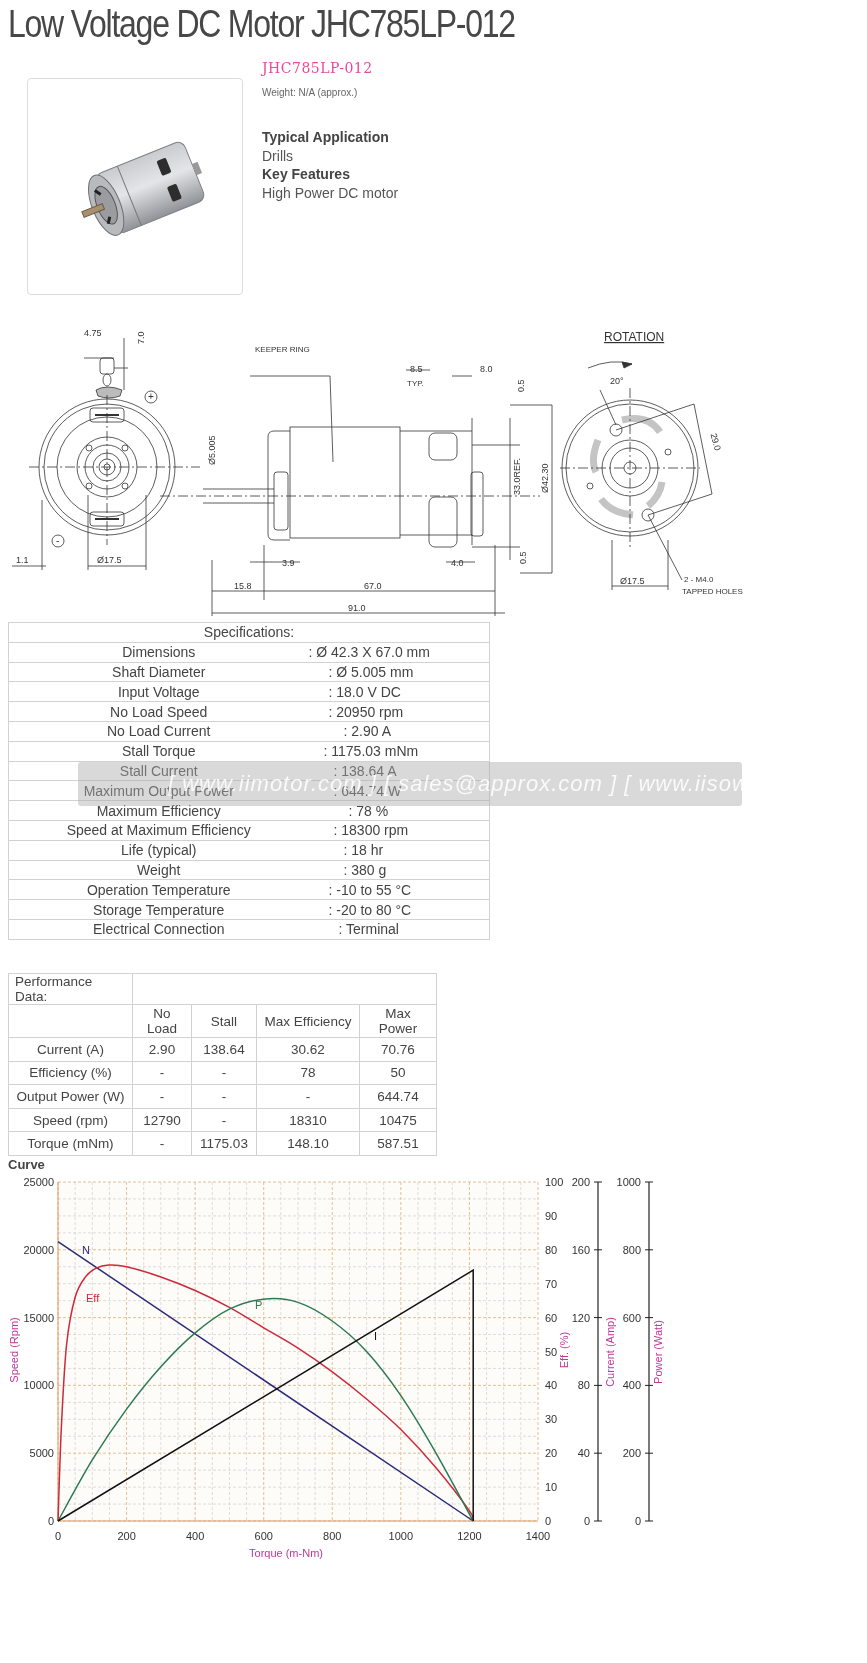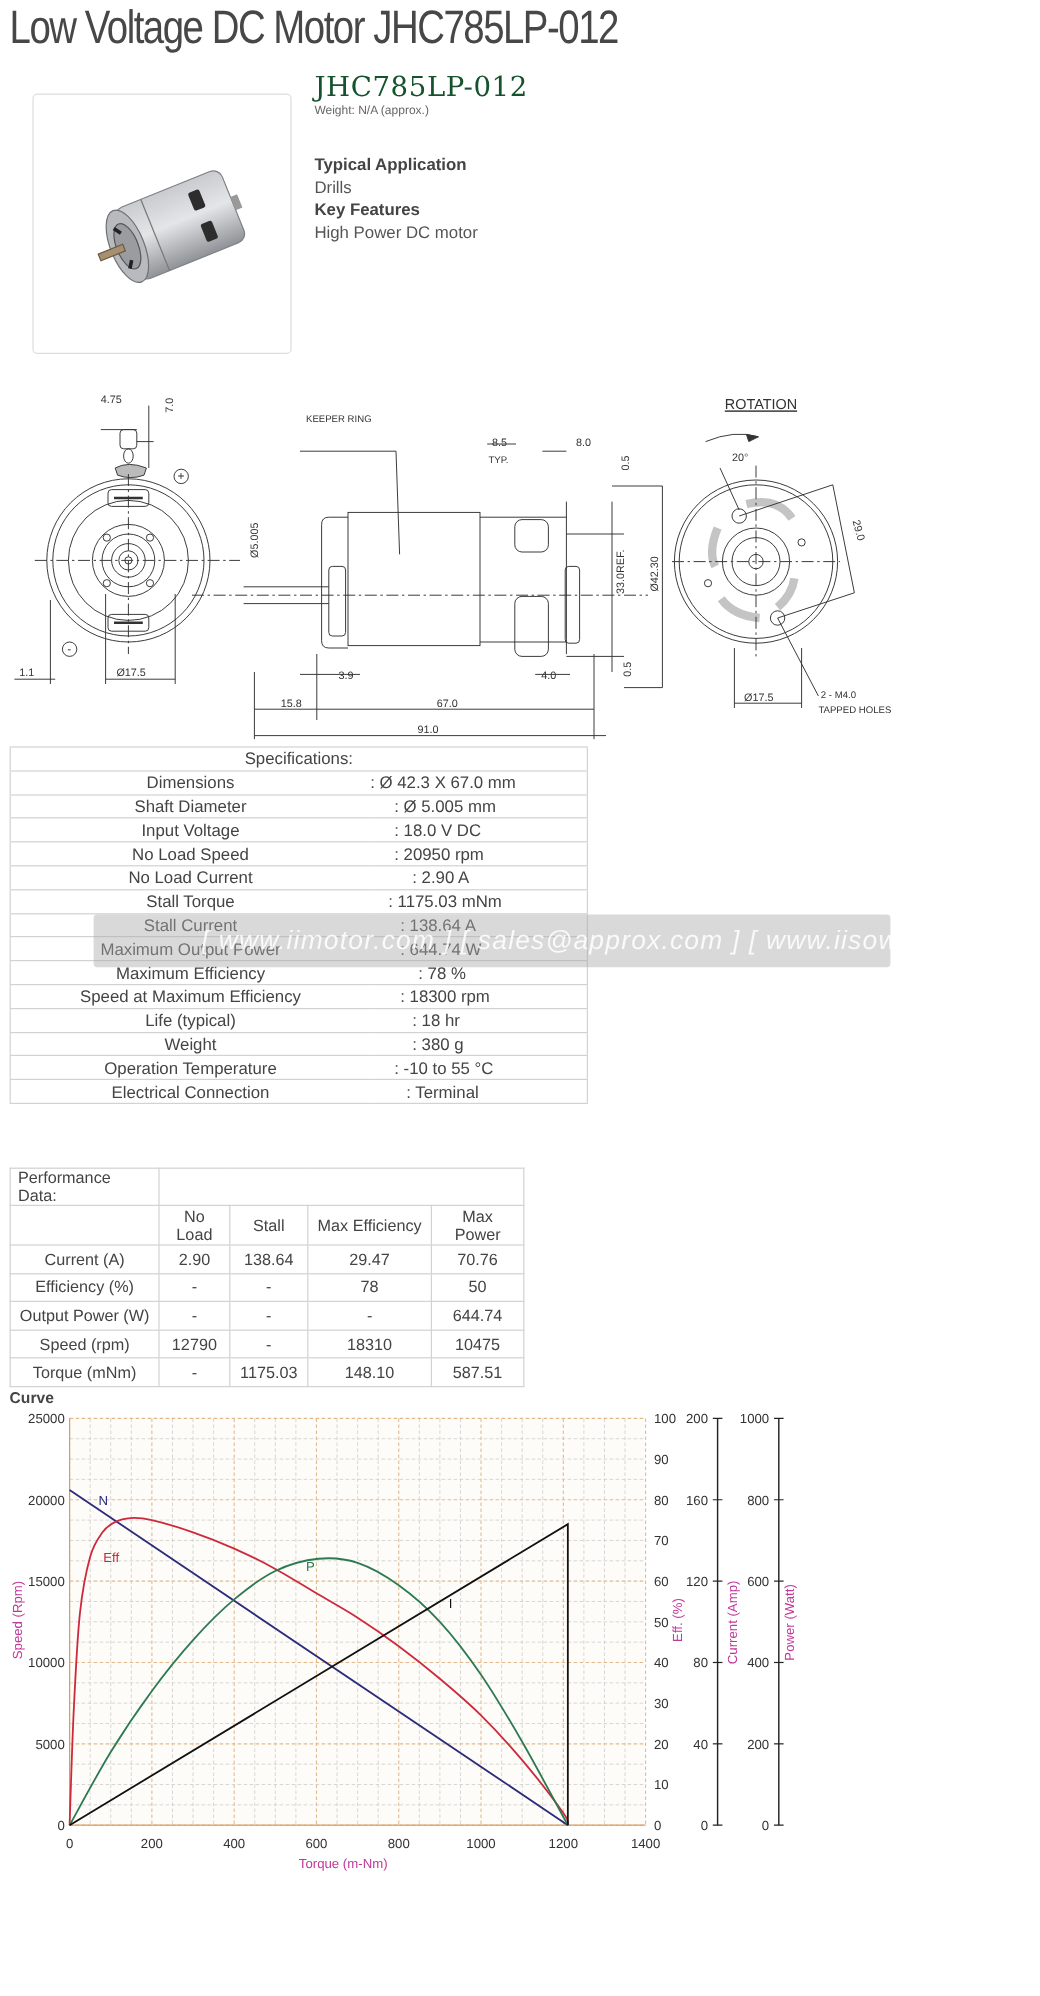--- a/index.html
+++ b/index.html
@@ -9,21 +9,21 @@
 
   .page-title {
     left: 8px; top: 2px; font-family: "Liberation Sans", sans-serif;
     font-size: 39px; font-weight: 400; color: #474747; letter-spacing: -1.5px;
     transform: scaleX(0.82); transform-origin: left top; white-space: nowrap;
   }
   .product-card {
     left: 27px; top: 78px; width: 216px; height: 217px;
     border: 1px solid #ddd; border-radius: 4px; background: #fff;
   }
-  .model-name { left: 262px; top: 60px; font-family: "DejaVu Serif", serif; font-size: 23px; color: #14532d; letter-spacing: 0.5px; }
+  .model-name { left: 262px; top: 60px; font-family: "DejaVu Serif", serif; font-size: 14px; color: #ec4899; letter-spacing: 0.5px; }
   .weight-note { left: 262px; top: 87px; font-size: 10px; color: #666; }
   .info-label { left: 262px; font-size: 14px; font-weight: bold; color: #444; }
   .info-value { left: 262px; font-size: 14px; color: #555; }
 
   .drawing { left: 0px; top: 318px; width: 867px; height: 300px; }
 
   table { border-collapse: collapse; }
   .spec-table { left: 8px; top: 622px; width: 482px; font-size: 14px; color: #444; }
   .spec-table td { border-top: 1px solid #d2d2d2; border-bottom: 1px solid #d2d2d2; height: 19.8px; padding: 0; }
   .spec-table { border-left: 1px solid #d2d2d2; border-right: 1px solid #d2d2d2; }
@@ -262,20 +262,24 @@
       </tr>
       <tr>
         <td class="k">Weight</td>
         <td class="v" style="padding-left: 35px;">:  380 g</td>
       </tr>
       <tr>
         <td class="k">Operation Temperature</td>
         <td class="v" style="padding-left: 20px;">:  -10 to 55 °C</td>
       </tr>
       <tr>
+        <td class="k">Storage Temperature</td>
+        <td class="v" style="padding-left: 20px;">:  -20 to 80 °C</td>
+      </tr>
+      <tr>
         <td class="k">Electrical Connection</td>
         <td class="v" style="padding-left: 30px;">:  Terminal</td>
       </tr>
     </tbody>
 </table>
 
 <div class="abs watermark">[ www.iimotor.com ]  [ sales@approx.com ] [ www.iisow.com ]</div>
 
 <table class="abs perf-table">
   <tbody id="perf-body">
@@ -287,21 +291,21 @@
       <td style="width:124px"></td>
       <td style="width:59px">No Load</td>
       <td style="width:65px">Stall</td>
       <td style="width:103px">Max Efficiency</td>
       <td style="width:77px">Max Power</td>
     </tr>
   <tr class="data-row">
         <td>Current (A)</td>
         <td>2.90</td>
         <td>138.64</td>
-        <td>29.47</td>
+        <td>30.62</td>
         <td>70.76</td>
       </tr>
       <tr class="data-row">
         <td>Efficiency (%)</td>
         <td>-</td>
         <td>-</td>
         <td>78</td>
         <td>50</td>
       </tr>
       <tr class="data-row">

